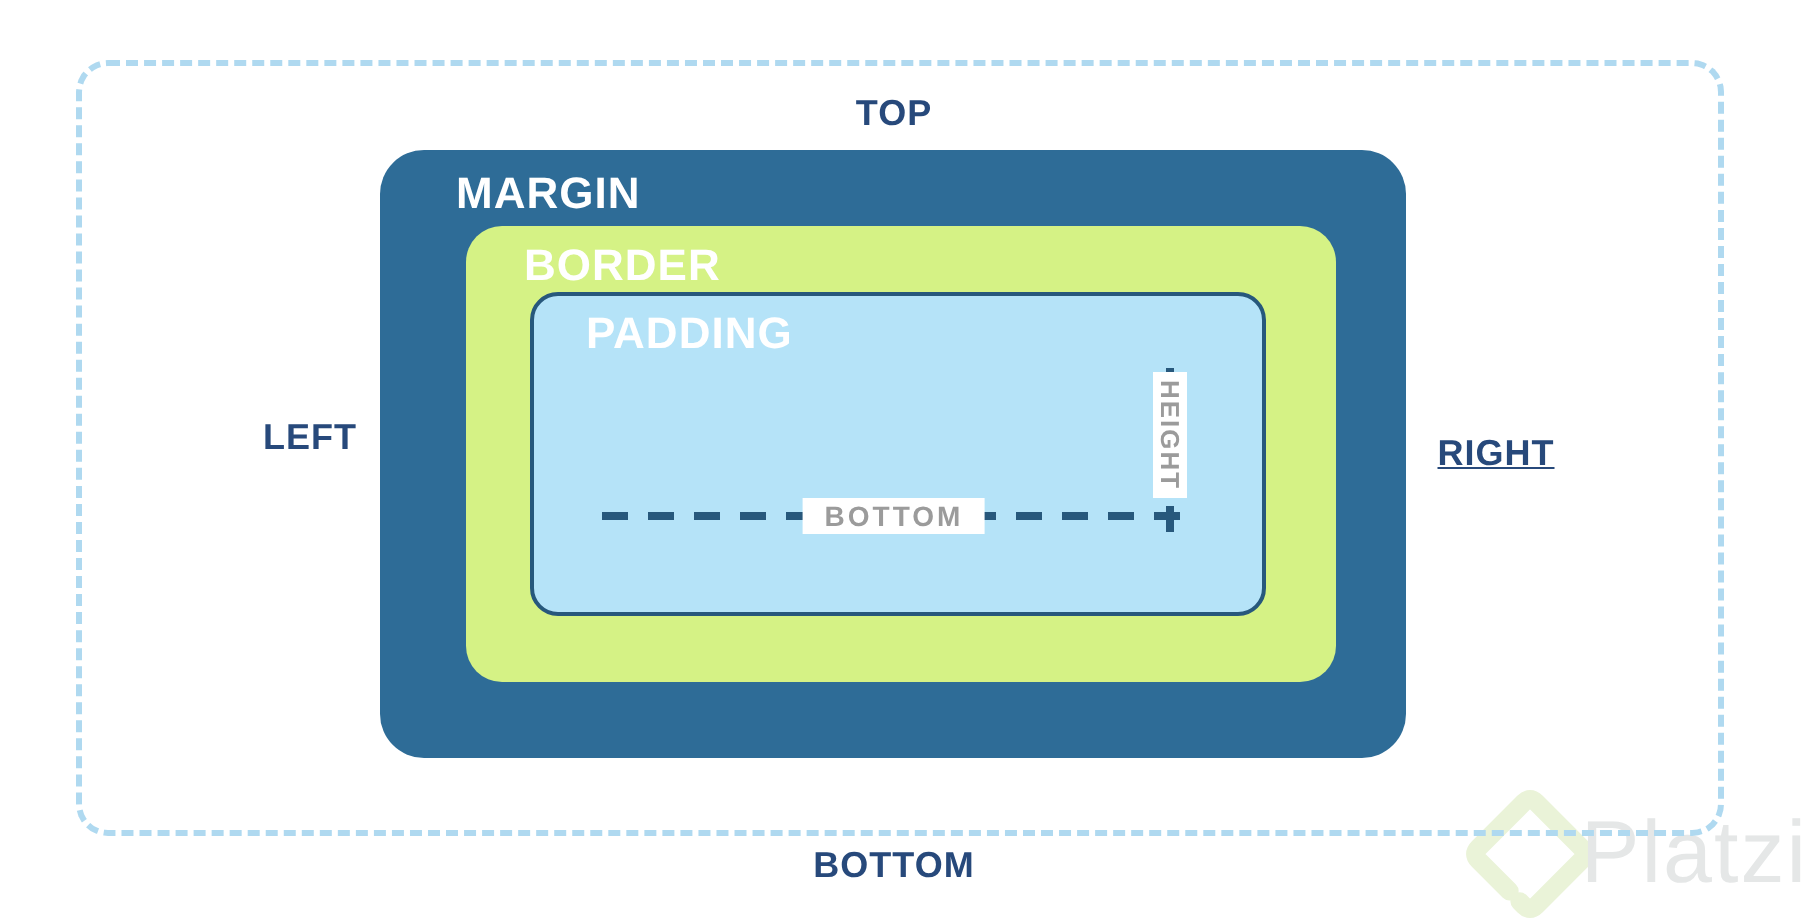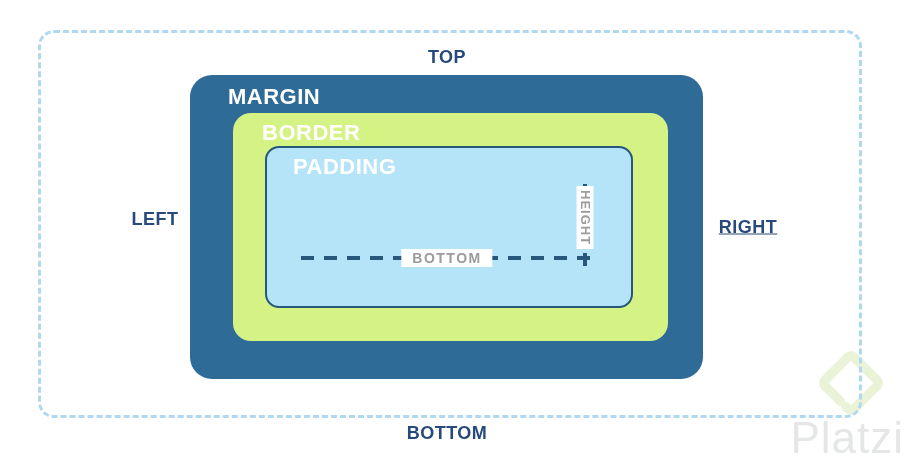--- a/index.html
+++ b/index.html
@@ -121,21 +121,20 @@
     background:var(--content-fill);
     padding:4px 1px;
     z-index:5;
     white-space:nowrap;
   }
   
   .watermark{
     position:absolute;right:2px;bottom:2px;
     display:flex;align-items:center;
     z-index:1;
-    flex-direction:column;
   }
   .watermark-text{
     font-size:44px;
     color:var(--watermark-gray);
     letter-spacing:1px;
     line-height:1;
     margin-left:-8px;
   }
 </style>
 </head>

